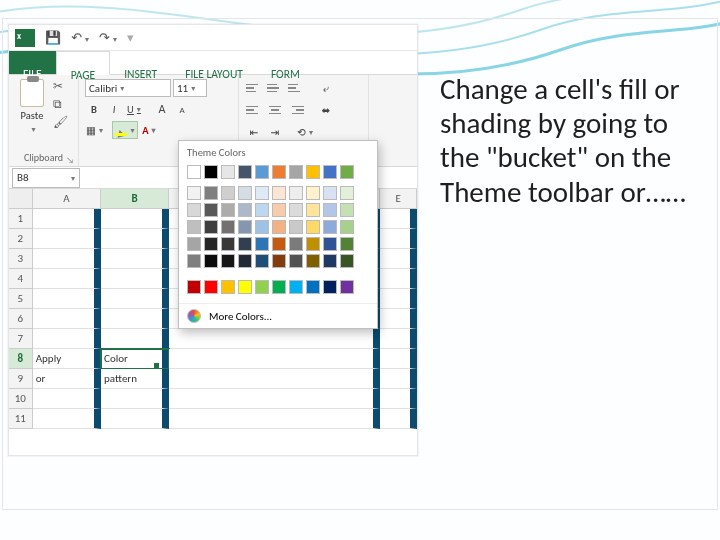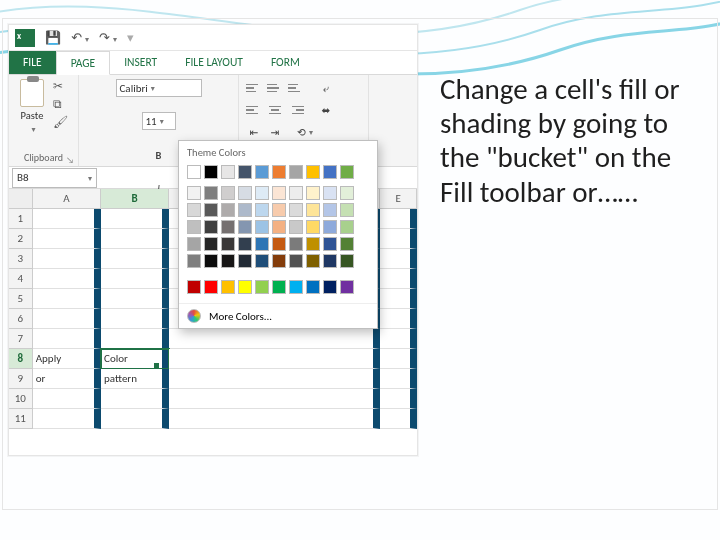--- a/index.html
+++ b/index.html
@@ -48,21 +48,21 @@
   }
   .xl-icon::after { content: "x"; position: absolute; left: 2px; top: 1px; color:#fff; font-size:9px; font-weight:bold;}
   .qat .ic { font-size: 13px; color:#555; }
   .menubar {
     height: 24px;
     display: flex;
     border-bottom: 1px solid #d9d9d9;
     font-size: 11.5px;
   }
   .menubar .tab {
-    padding: 4px 14px 4px 14px;
+    padding: 16px 14px 4px 14px;
     color: #217346;
     cursor: pointer;
     text-align: center;
   }
   .menubar .tab.file {
     background: #217346;
     color: #fff;
   }
   .menubar .tab.active {
     background: #fff;
@@ -102,21 +102,21 @@
     border-radius: 2px;
     position: relative;
   }
   .paste-ic::before {
     content:""; position:absolute; top:-4px; left:6px; width:12px; height:6px;
     background:#888; border-radius:2px;
   }
   .clip-col { display:flex; flex-direction:column; gap:4px; padding-left:4px;}
   .clip-col .ic { width:16px; height:14px; font-size:12px; color:#555;}
   .font-group { width: 160px; }
-  .font-row { display:flex; gap:15px; align-items:center; margin-bottom:16px;flex-direction:column;}
+  .font-row { display:flex; gap:2px; align-items:center; margin-bottom:3px;}
   .combo {
     height:18px; background:#fff; border:1px solid #bbb; display:flex; align-items:center;
     padding:0 3px; font-size:11px; color:#333;
   }
   .combo.fontname{ width: 86px;}
   .combo.fontsize{ width: 34px;}
   .dd { color:#777; font-size:8px; padding-left:3px;}
   .btn {
     min-width:18px; height:18px; display:inline-flex; align-items:center; justify-content:center;
     border:1px solid transparent; color:#444;
@@ -138,21 +138,21 @@
   }
   .align-group{ width: 130px;}
   .align-row{ display:flex; gap:3px; margin-bottom:4px;}
   .align-ic{ width:16px;height:14px; display:flex; flex-direction:column; justify-content:center; gap:2px;}
   .align-ic span{ height:1.6px; background:#888; display:block;}
   .namebox-row{
     height:22px; border-bottom:1px solid #d9d9d9;
     display:flex; align-items:center;
   }
   .namebox{
-    width:85px; height:20px; border:1px solid #bbb; margin:1px 0 1px 3px;
+    width:68px; height:20px; border:1px solid #bbb; margin:1px 0 1px 3px;
     display:flex; align-items:center; padding:0 4px; font-size:11px; background:#fff;
     justify-content:space-between;
   }
   .grid {
     position: relative;
     font-size: 11px;
   }
   .ghead{
     display:flex; height:20px; background:#f3f3f3;
   }
@@ -564,13 +564,13 @@
         <div class="sw" style="background: rgb(0, 32, 96);"></div>
         <div class="sw" style="background: rgb(112, 48, 160);"></div>
       </div>
   </div>
   <div class="menuitem">
     <span class="more-ic"></span>
     <span style="">More Colors...</span>
   </div>
 </div>
 
-<div class="caption">Change a cell's fill or shading by going to the "bucket" on the Fill toolbar or……</div>
+<div class="caption">Change a cell's fill or shading by going to the "bucket" on the Theme toolbar or……</div>
 
 </body></html>

